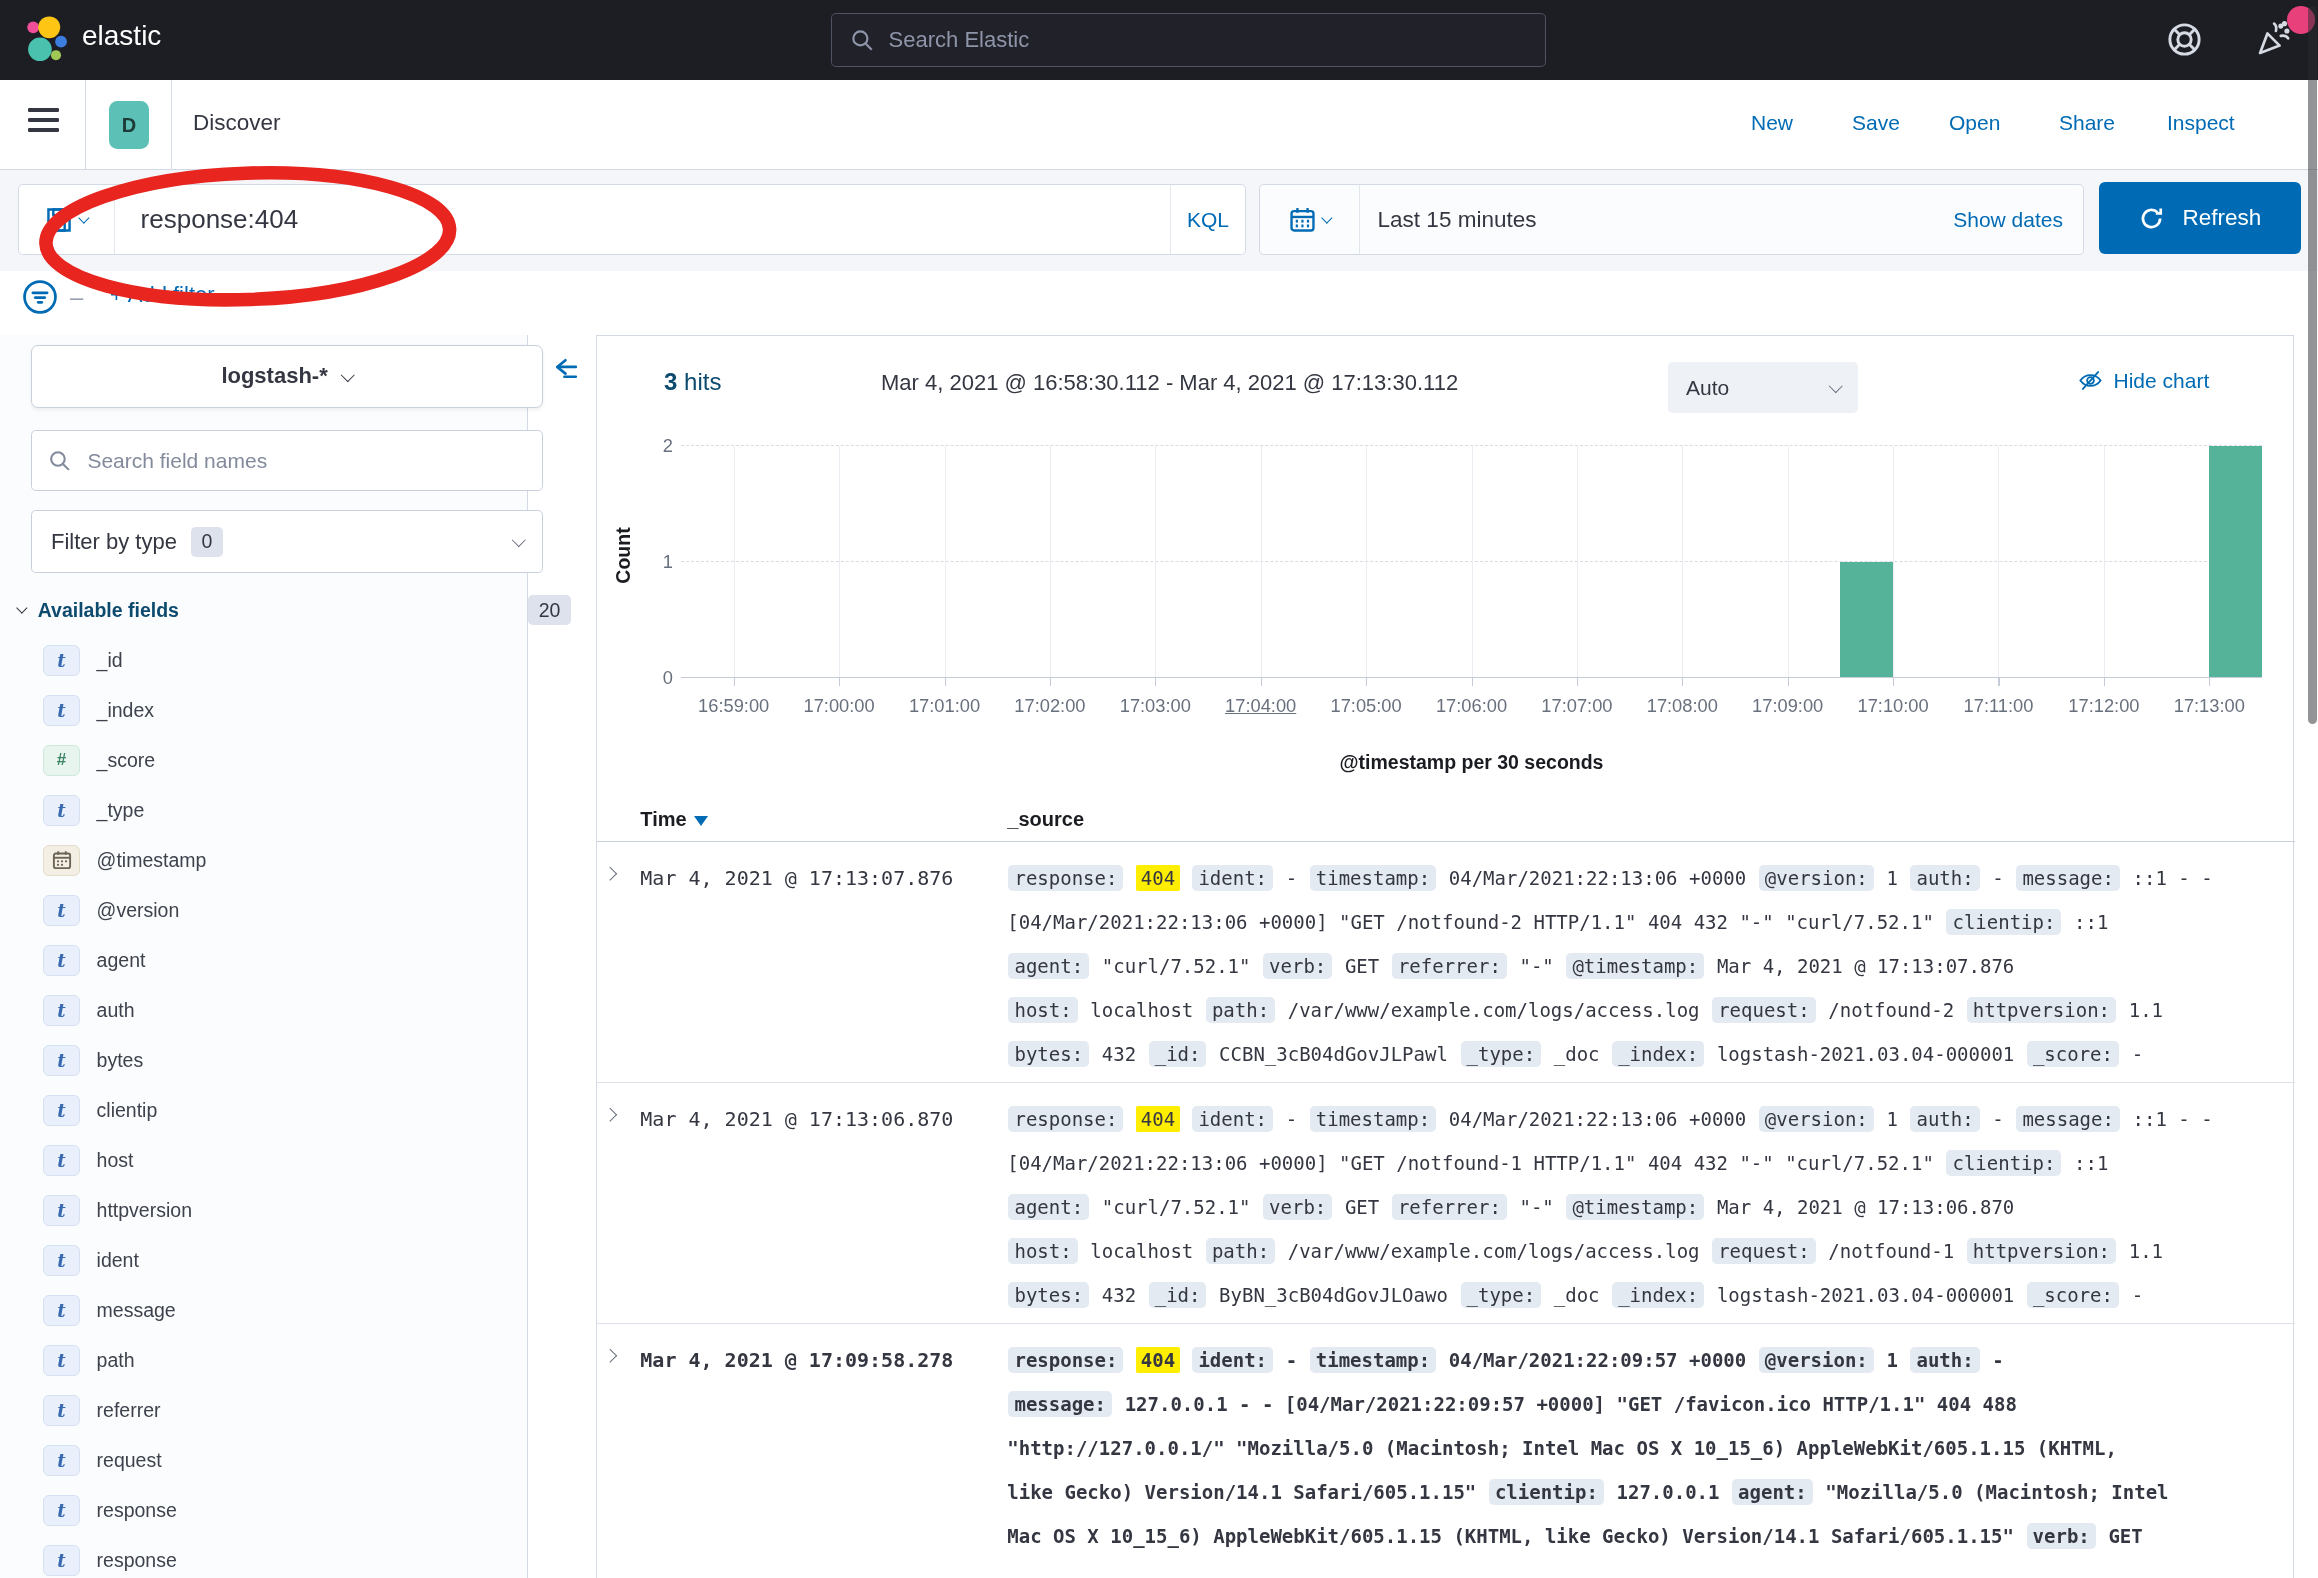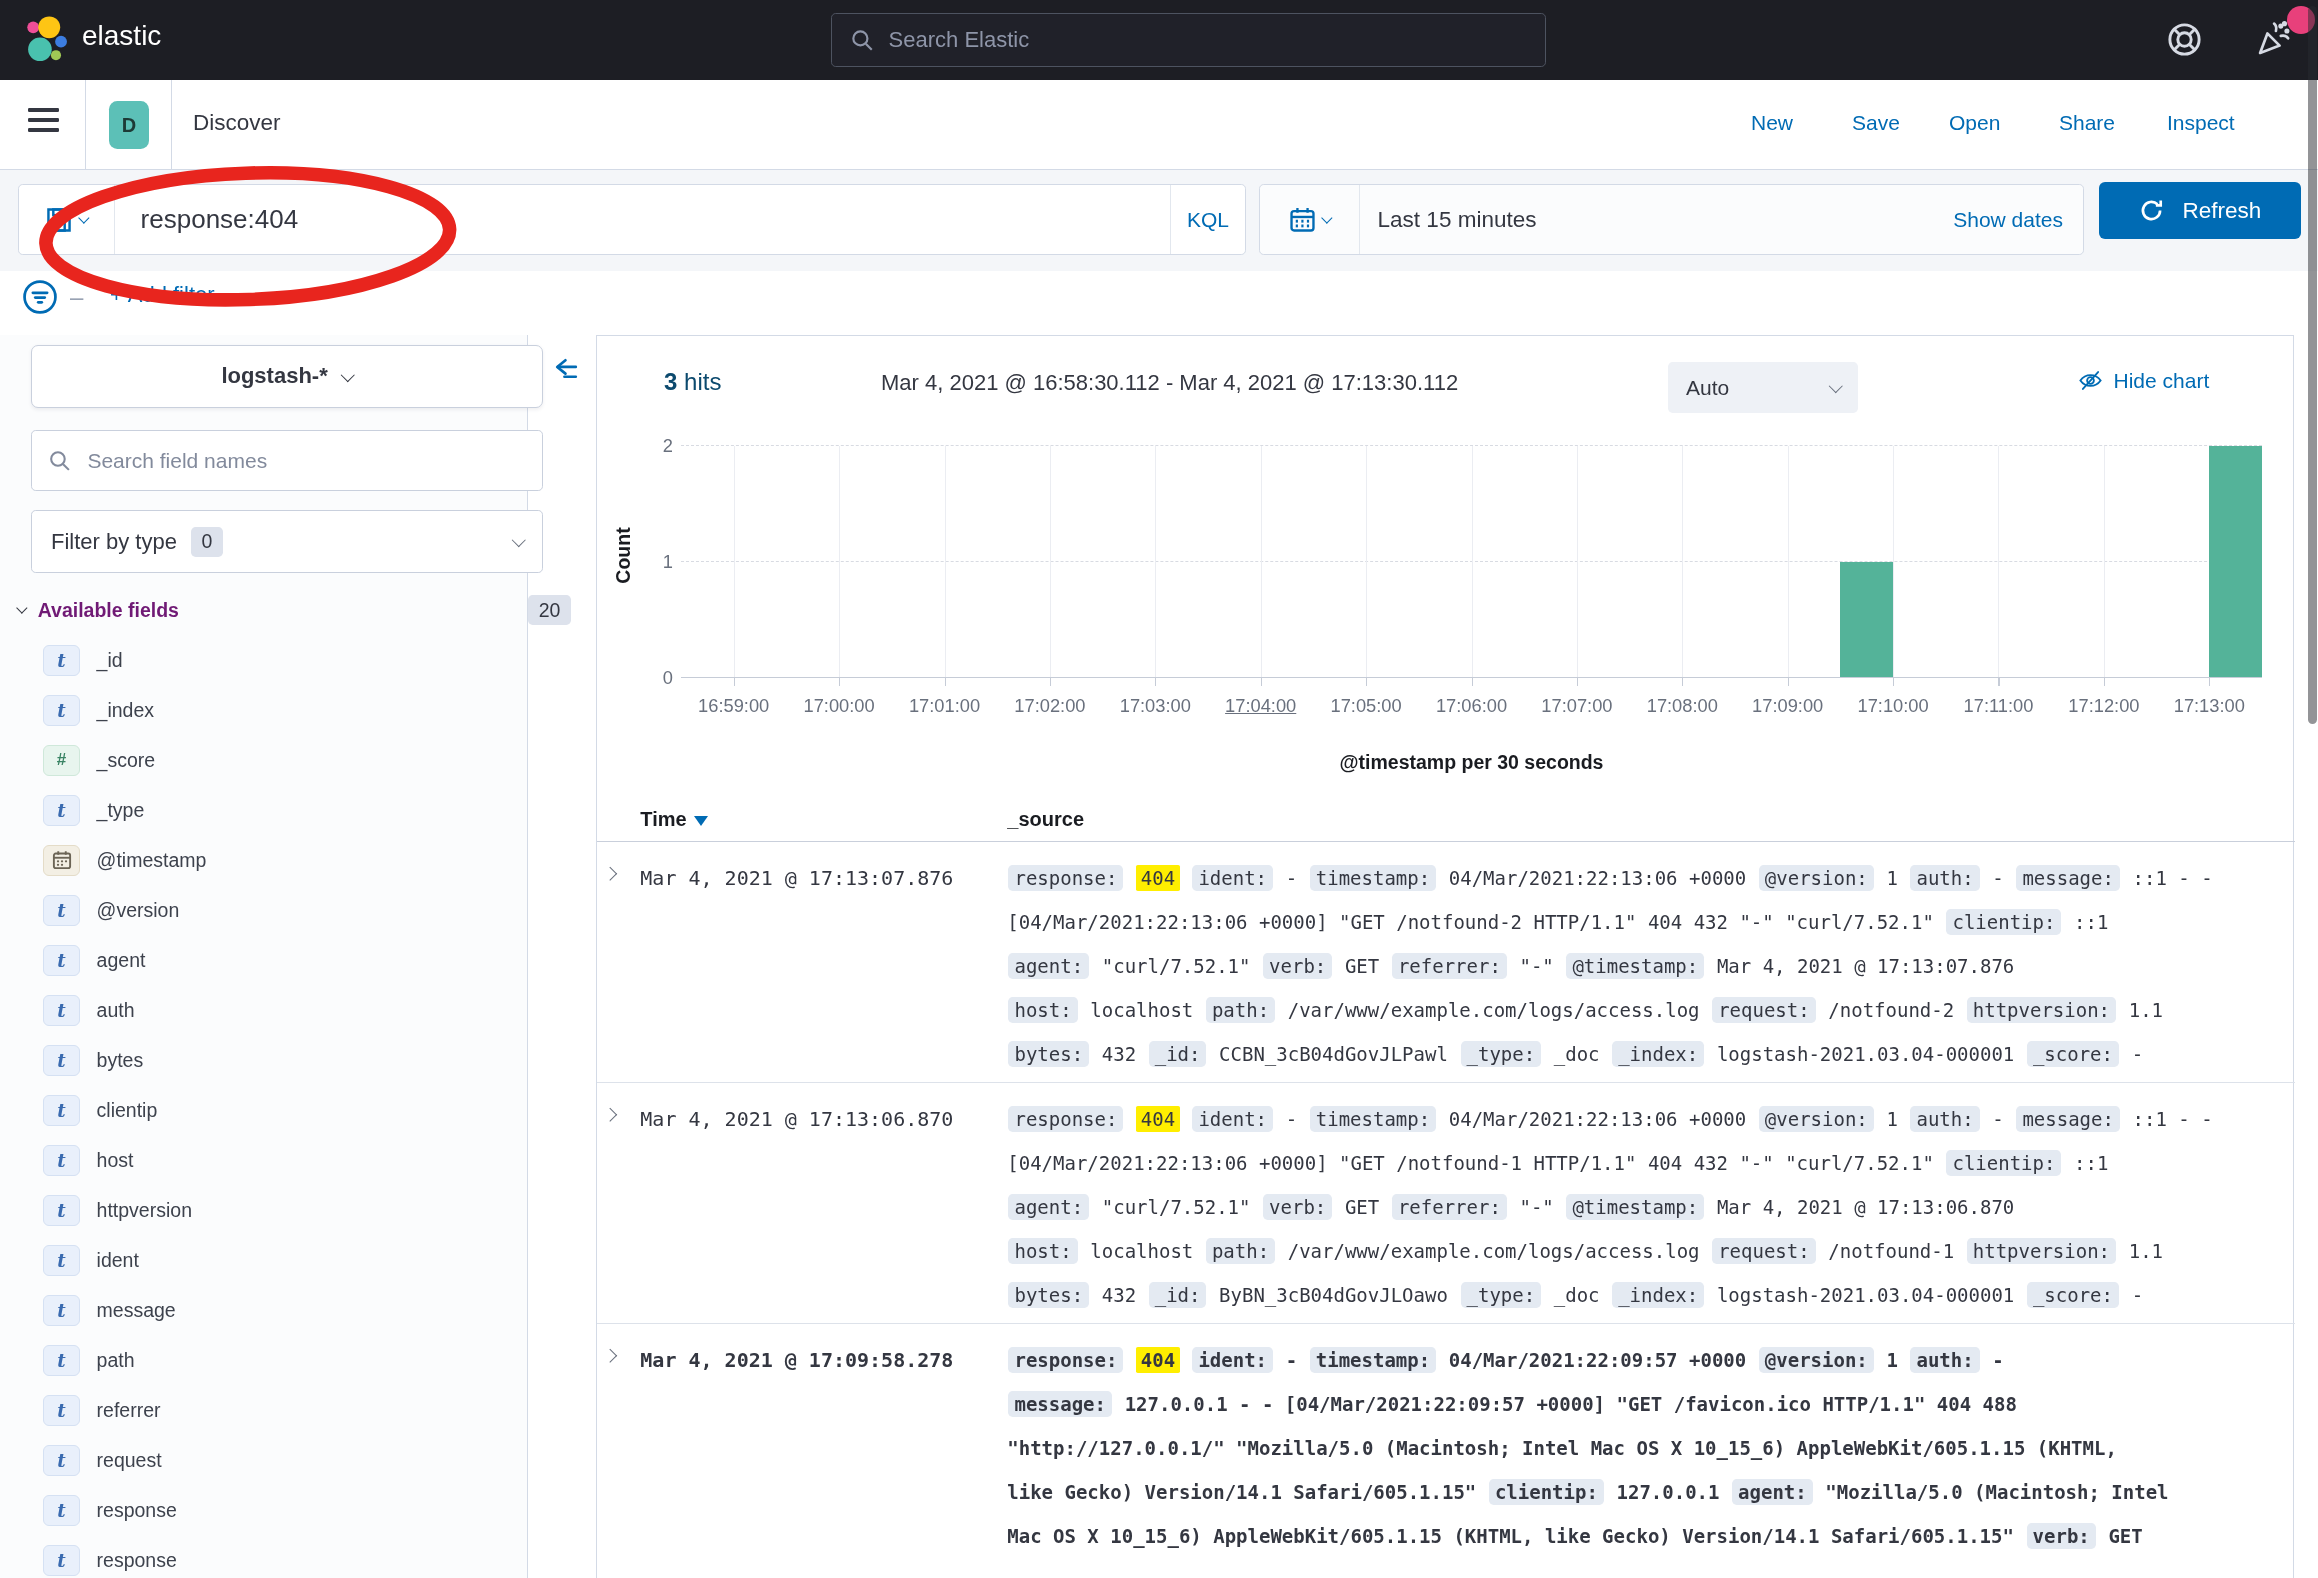--- a/index.html
+++ b/index.html
@@ -36,21 +36,21 @@
   .qdiv{width:0.6px;align-self:stretch;background:#e2e7ee;}
   #savedq{width:95px;display:flex;align-items:center;justify-content:center;gap:8.3px;cursor:pointer;}
   #querytext{flex:1;border:none;outline:none;font-size:26px;color:#343741;padding:0 0 0 26px;
       font-family:Liberation Sans, sans-serif;background:transparent;}
   #kql{width:74px;text-align:center;font-size:21px;color:#006bb4;cursor:pointer;}
   #datepicker{position:absolute;left:1259px;top:14px;width:825px;height:71px;background:#fbfcfd;
       border:0.6px solid #d3dae6;border-radius:4.7px;display:flex;align-items:center;}
   #datebtn{width:99px;display:flex;align-items:center;justify-content:center;gap:7px;cursor:pointer;}
   #timerange{font-size:22.5px;color:#343741;margin-left:18px;}
   #showdates{margin-left:auto;margin-right:20px;font-size:21px;color:#006bb4;cursor:pointer;}
-  #refreshbtn{position:absolute;left:2099px;top:12px;width:202px;height:57px;background:#006bb4;border-radius:6px;
+  #refreshbtn{position:absolute;left:2099px;top:12px;width:202px;height:72px;background:#006bb4;border-radius:6px;
       display:flex;align-items:center;justify-content:center;gap:19px;color:#fff;font-size:22.5px;cursor:pointer;}
 
   
   #filterrow{position:absolute;left:0;top:271px;width:2319px;height:64px;background:#fff;}
   #filtericon{position:absolute;left:21px;top:7px;width:38px;height:38px;cursor:pointer;}
   #filterdash{position:absolute;left:70px;top:12px;font-size:24px;color:#98a2b3;}
   #addfilter{position:absolute;left:110px;top:10.6px;font-size:22px;color:#006bb4;cursor:pointer;}
 
   
   #annotation{position:absolute;left:34px;top:163px;width:437px;height:149px;pointer-events:none;z-index:50;}
@@ -62,21 +62,21 @@
       gap:15.4px;font-size:22px;font-weight:bold;color:#343741;cursor:pointer;}
   #collapse-side{position:absolute;left:550px;top:16.6px;width:33px;height:33px;cursor:pointer;}
   #fieldsearch{position:absolute;left:31px;top:95px;width:512px;height:61px;background:#fff;border:0.6px solid #c9d0dd;
       border-radius:4.7px;display:flex;align-items:center;gap:13px;padding:0 15.4px;}
   #fieldsearch input{flex:1;border:none;outline:none;font-size:21px;color:#343741;font-family:"Liberation Sans",sans-serif;background:transparent;}
   #fieldsearch input::placeholder{color:#828a9c;}
   #typefilter{position:absolute;left:31px;top:175px;width:512px;height:63px;background:#fff;border:0.6px solid #c9d0dd;
       border-radius:4.7px;display:flex;align-items:center;padding:0 19px;font-size:22px;color:#343741;cursor:pointer;}
   .countbadge{background:#dde2ec;border-radius:4.7px;padding:3.5px 10.6px;font-size:19.5px;color:#343741;}
   #availhdr{position:absolute;left:18px;top:260px;width:553px;display:flex;align-items:center;gap:12px;cursor:pointer;}
-  #availhdr .lbl{font-size:19.5px;font-weight:bold;color:#701a75;}
+  #availhdr .lbl{font-size:19.5px;font-weight:bold;color:#0c4a6e;}
   #field-list{position:absolute;left:18px;top:300px;width:553px;}
   .field-row{height:50px;display:flex;align-items:center;gap:16.6px;padding-left:25px;cursor:pointer;}
   .fbadge{width:37px;height:31px;border-radius:6px;display:flex;align-items:center;justify-content:center;flex:none;}
   .b-str{background:#e9f0fb;border:0.6px solid #d5e1f3;color:#3a6bb0;font-family:"DejaVu Serif",serif;
       font-style:italic;font-weight:bold;font-size:18.3px;}
   .b-num{background:#e8f5ee;border:0.6px solid #cfe8da;color:#3b8465;font-weight:bold;font-size:17px;}
   .b-date{background:#f3efe4;border:0.6px solid #e4dcc8;}
   .flabel{font-size:19.5px;color:#3d424d;}
 
   

